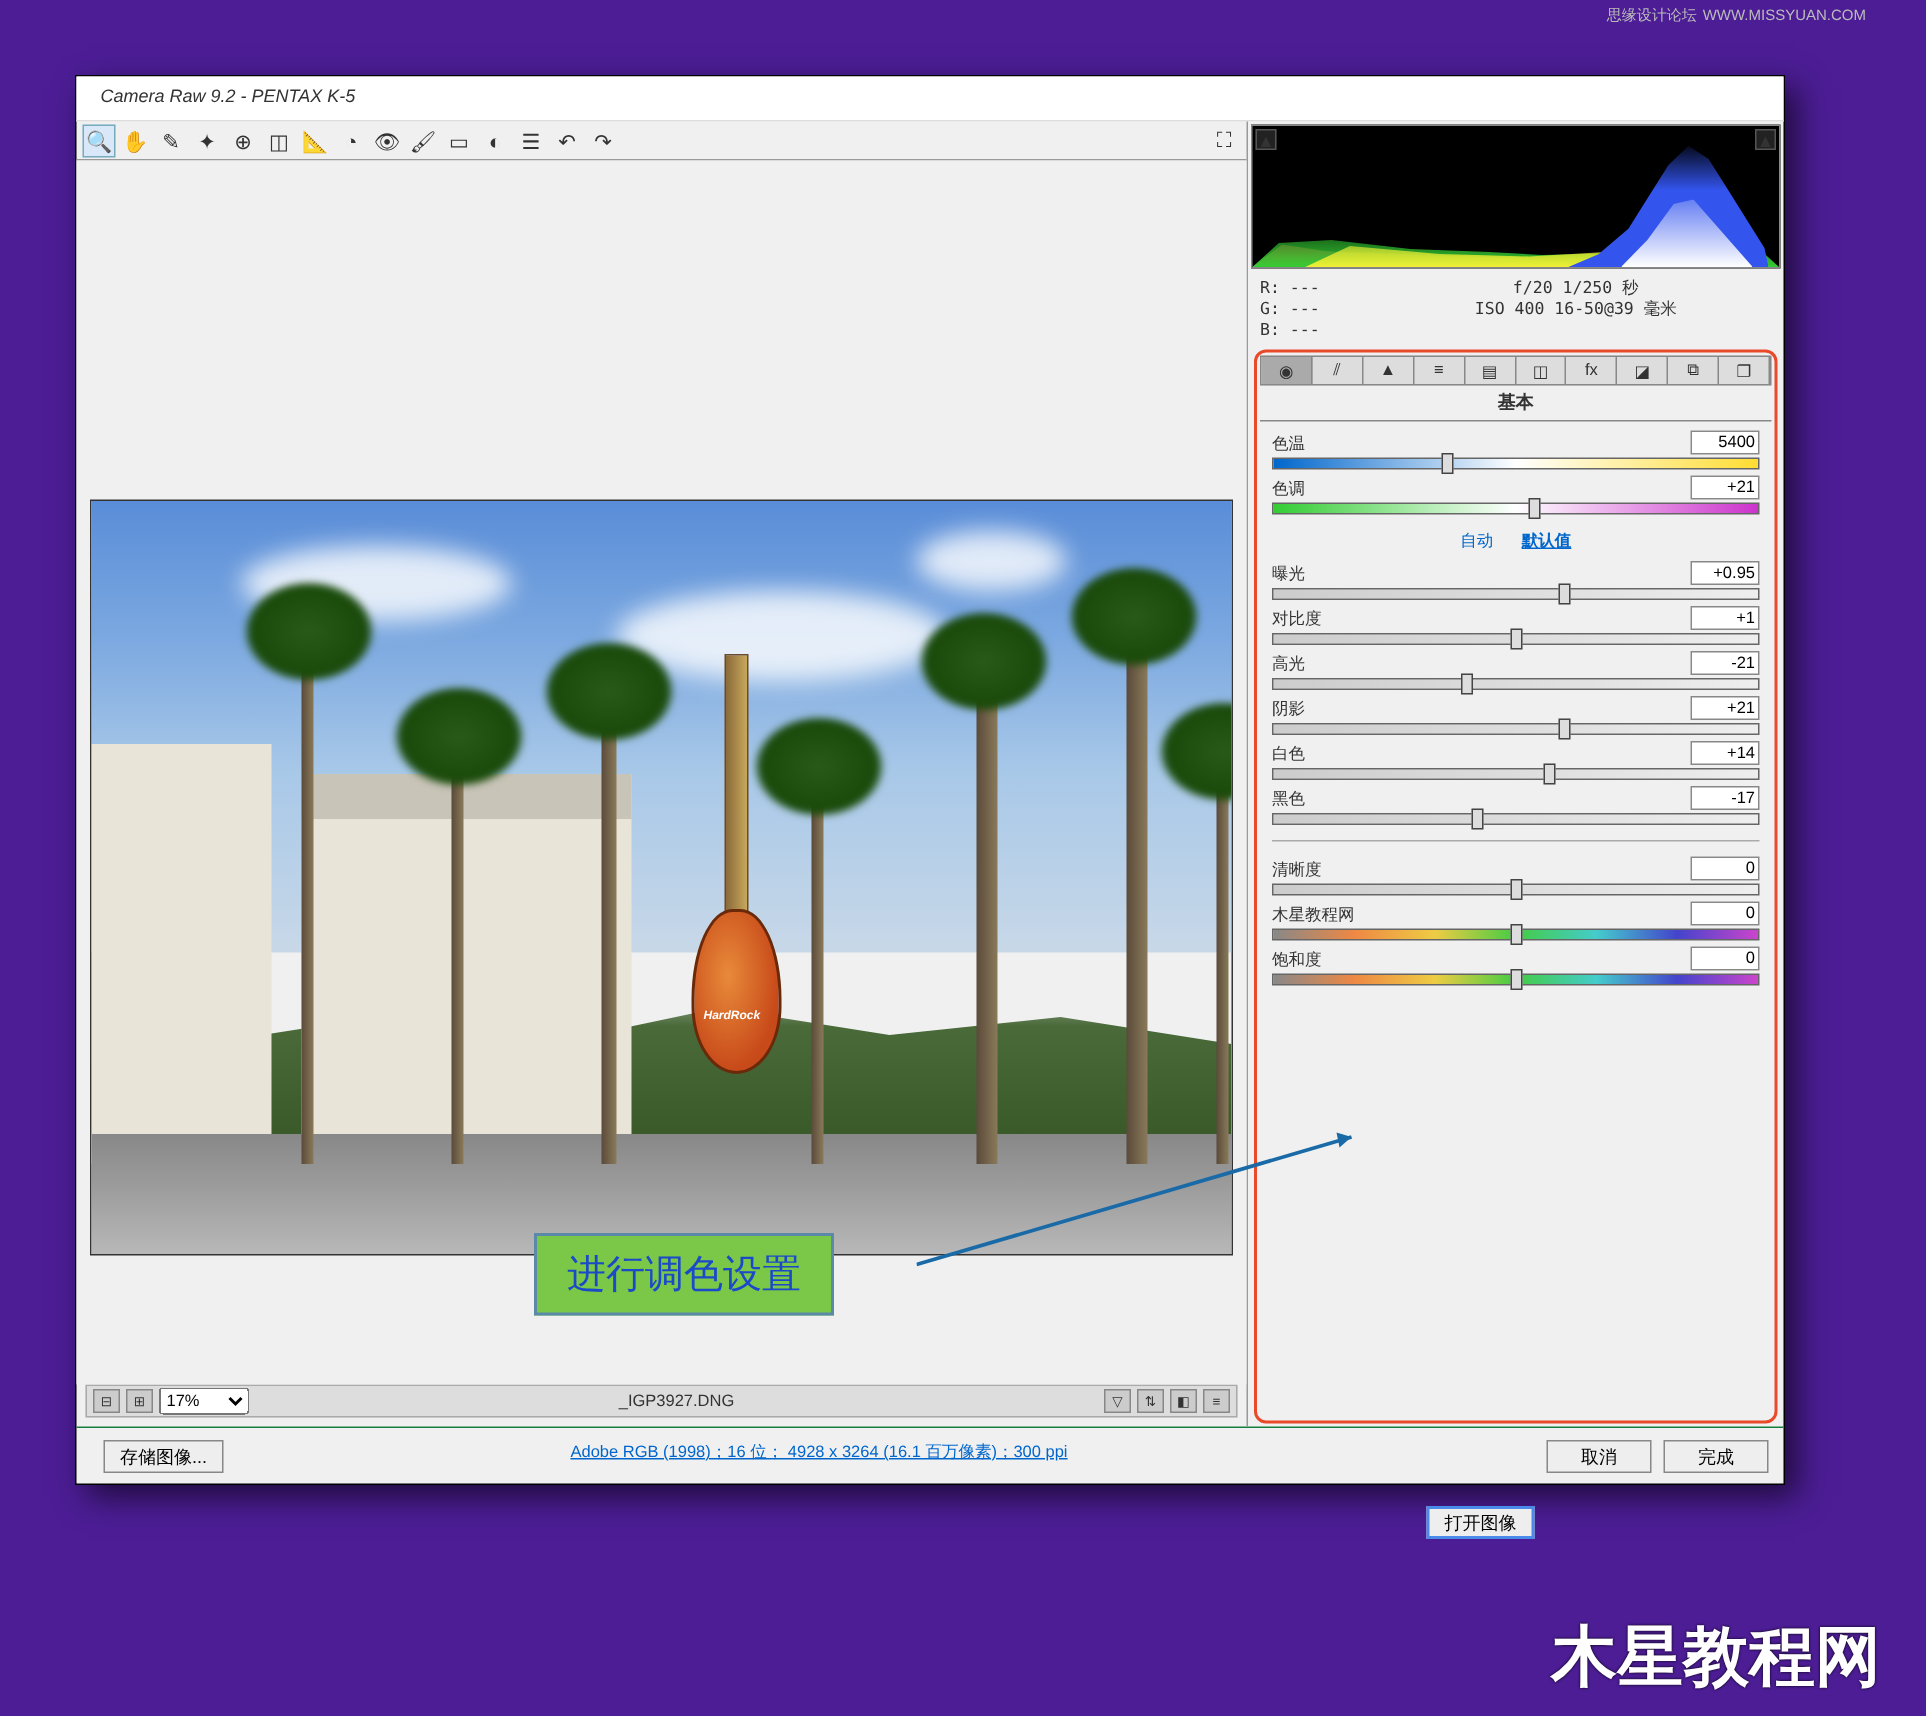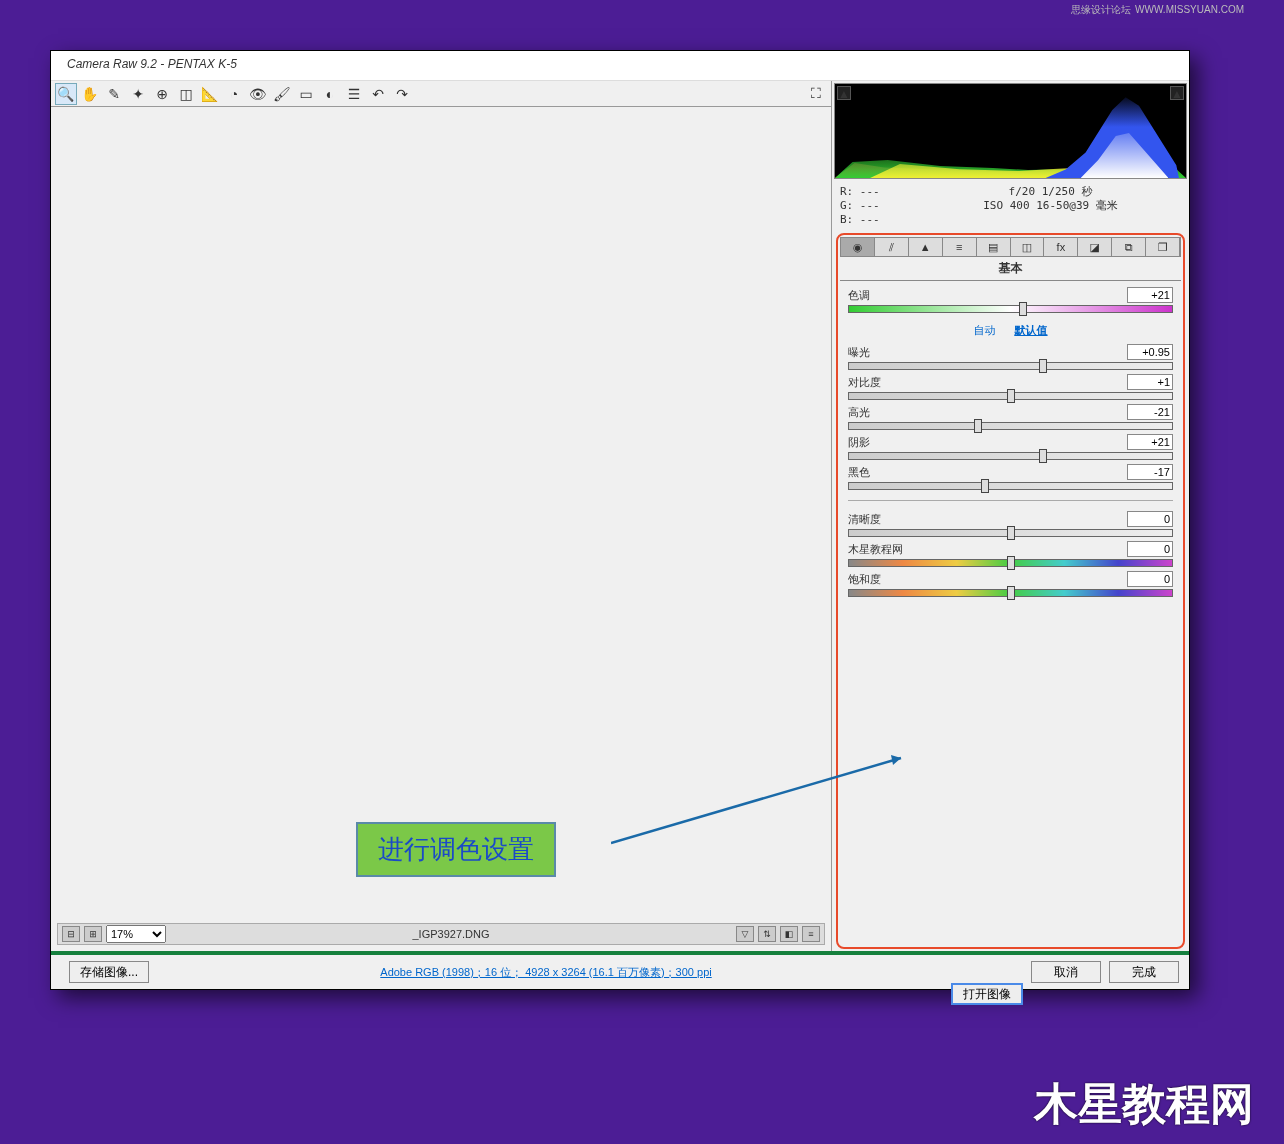--- a/index.html
+++ b/index.html
@@ -86,21 +86,21 @@
 .slider-track.gray { background: linear-gradient(to right, #ccc, #eee); }
 .slider-track.vib { background: linear-gradient(to right, #888, #e84, #ec4, #4c4, #4cc, #44c, #c4c); }
 .slider-thumb { position: absolute; top: -4px; width: 8px; height: 14px; background: #ddd; border: 1px solid #444; transform: translateX(-50%); }
 
 .auto-row { text-align: center; margin: 10px 0 6px; }
 .auto-row a { color: #06c; margin: 0 8px; font-size: 11px; }
 .auto-row a.bold { text-decoration: underline; font-weight: bold; }
 
 .divider { height: 1px; background: #aaa; margin: 10px 0; }
 
-.bottom-bar { height: 38px; border-top: 4px solid #15803d; padding: 8px 10px; display: flex; align-items: center; }
+.bottom-bar { height: 38px; border-top: 1px solid #15803d; padding: 8px 10px; display: flex; align-items: flex-start; }
 .bottom-bar .meta-link { flex: 1; text-align: center; }
 .bottom-bar .meta-link a { color: #06c; text-decoration: underline; font-size: 11px; }
 .btn { min-width: 70px; height: 22px; background: #eee; border: 1px solid #888; font-size: 12px; margin-left: 8px; padding: 0 10px; }
 .btn.primary { border: 2px solid #4a8ae8; margin-top: 44px; }
 </style>
 </head>
 <body>
 
 <div class="page-bg">
   <div class="watermark-top">
@@ -130,20 +130,42 @@
           <div class="tool-btn">▭</div>
           <div class="tool-btn">◐</div>
           <div class="tool-btn">☰</div>
           <div class="tool-btn">↶</div>
           <div class="tool-btn">↷</div>
           <div class="toolbar-spacer"></div>
           <div class="tool-btn">⛶</div>
         </div>
 
         <div class="image-viewer">
+          <div class="image-canvas">
+            <div class="sky"></div>
+            <div class="cloud c1"></div>
+              <div class="cloud c2"></div>
+              <div class="cloud c3"></div>
+            <div class="hills"></div>
+            <div class="building b1"></div>
+              <div class="building b2"></div>
+            <div class="ground"></div>
+            <div class="palm p1"></div>
+              <div class="palm p2"></div>
+              <div class="palm p3"></div>
+            <div class="palm p4"></div>
+              <div class="palm p5"></div>
+              <div class="palm p6"></div>
+              <div class="palm p7"></div>
+            <div class="guitar">
+              <div class="guitar-neck"></div>
+              <div class="guitar-body"></div>
+              <div class="guitar-sign">HardRock</div>
+            </div>
+          </div>
           <div class="annotation-box">进行调色设置</div>
           <svg style="position:absolute; bottom:70px; left:560px; width:320px; height:100px; pointer-events:none;">
             <line x1="0" y1="90" x2="290" y2="5" stroke="#1a6aa8" stroke-width="2.5"></line>
             <polygon points="290,5 280,2 282,12" fill="#1a6aa8"></polygon>
           </svg>
         </div>
 
         <div class="viewer-footer">
           <div class="small-btn">⊟</div>
           <div class="small-btn">⊞</div>
@@ -191,20 +213,29 @@
             <div class="panel-tab">fx</div>
             <div class="panel-tab">◪</div>
             <div class="panel-tab">⧉</div>
             <div class="panel-tab">❐</div>
           </div>
           <div class="panel-title">基本</div>
           <div class="panel-body">
 
             <div class="slider-row">
               <div class="slider-header">
+                  <label>色温</label>
+                  <input value="5400" style="">
+                </div>
+              <div class="slider-track temp">
+                  <div class="slider-thumb" style="left:36%"></div>
+                </div>
+            </div>
+            <div class="slider-row">
+              <div class="slider-header">
                   <label>色调</label>
                   <input value="+21" style="">
                 </div>
               <div class="slider-track tint">
                   <div class="slider-thumb" style="left:54%"></div>
                 </div>
             </div>
 
             <div class="auto-row">
               <a>自动</a>
@@ -238,20 +269,29 @@
                   <div class="slider-thumb" style="left:40%"></div>
                 </div>
             </div>
             <div class="slider-row">
               <div class="slider-header">
                   <label>阴影</label>
                   <input value="+21" style="">
                 </div>
               <div class="slider-track gray">
                   <div class="slider-thumb" style="left:60%"></div>
+                </div>
+            </div>
+            <div class="slider-row">
+              <div class="slider-header">
+                  <label>白色</label>
+                  <input value="+14" style="">
+                </div>
+              <div class="slider-track gray">
+                  <div class="slider-thumb" style="left:57%"></div>
                 </div>
             </div>
             <div class="slider-row">
               <div class="slider-header">
                   <label>黑色</label>
                   <input value="-17" style="">
                 </div>
               <div class="slider-track gray">
                   <div class="slider-thumb" style="left:42%"></div>
                 </div>

